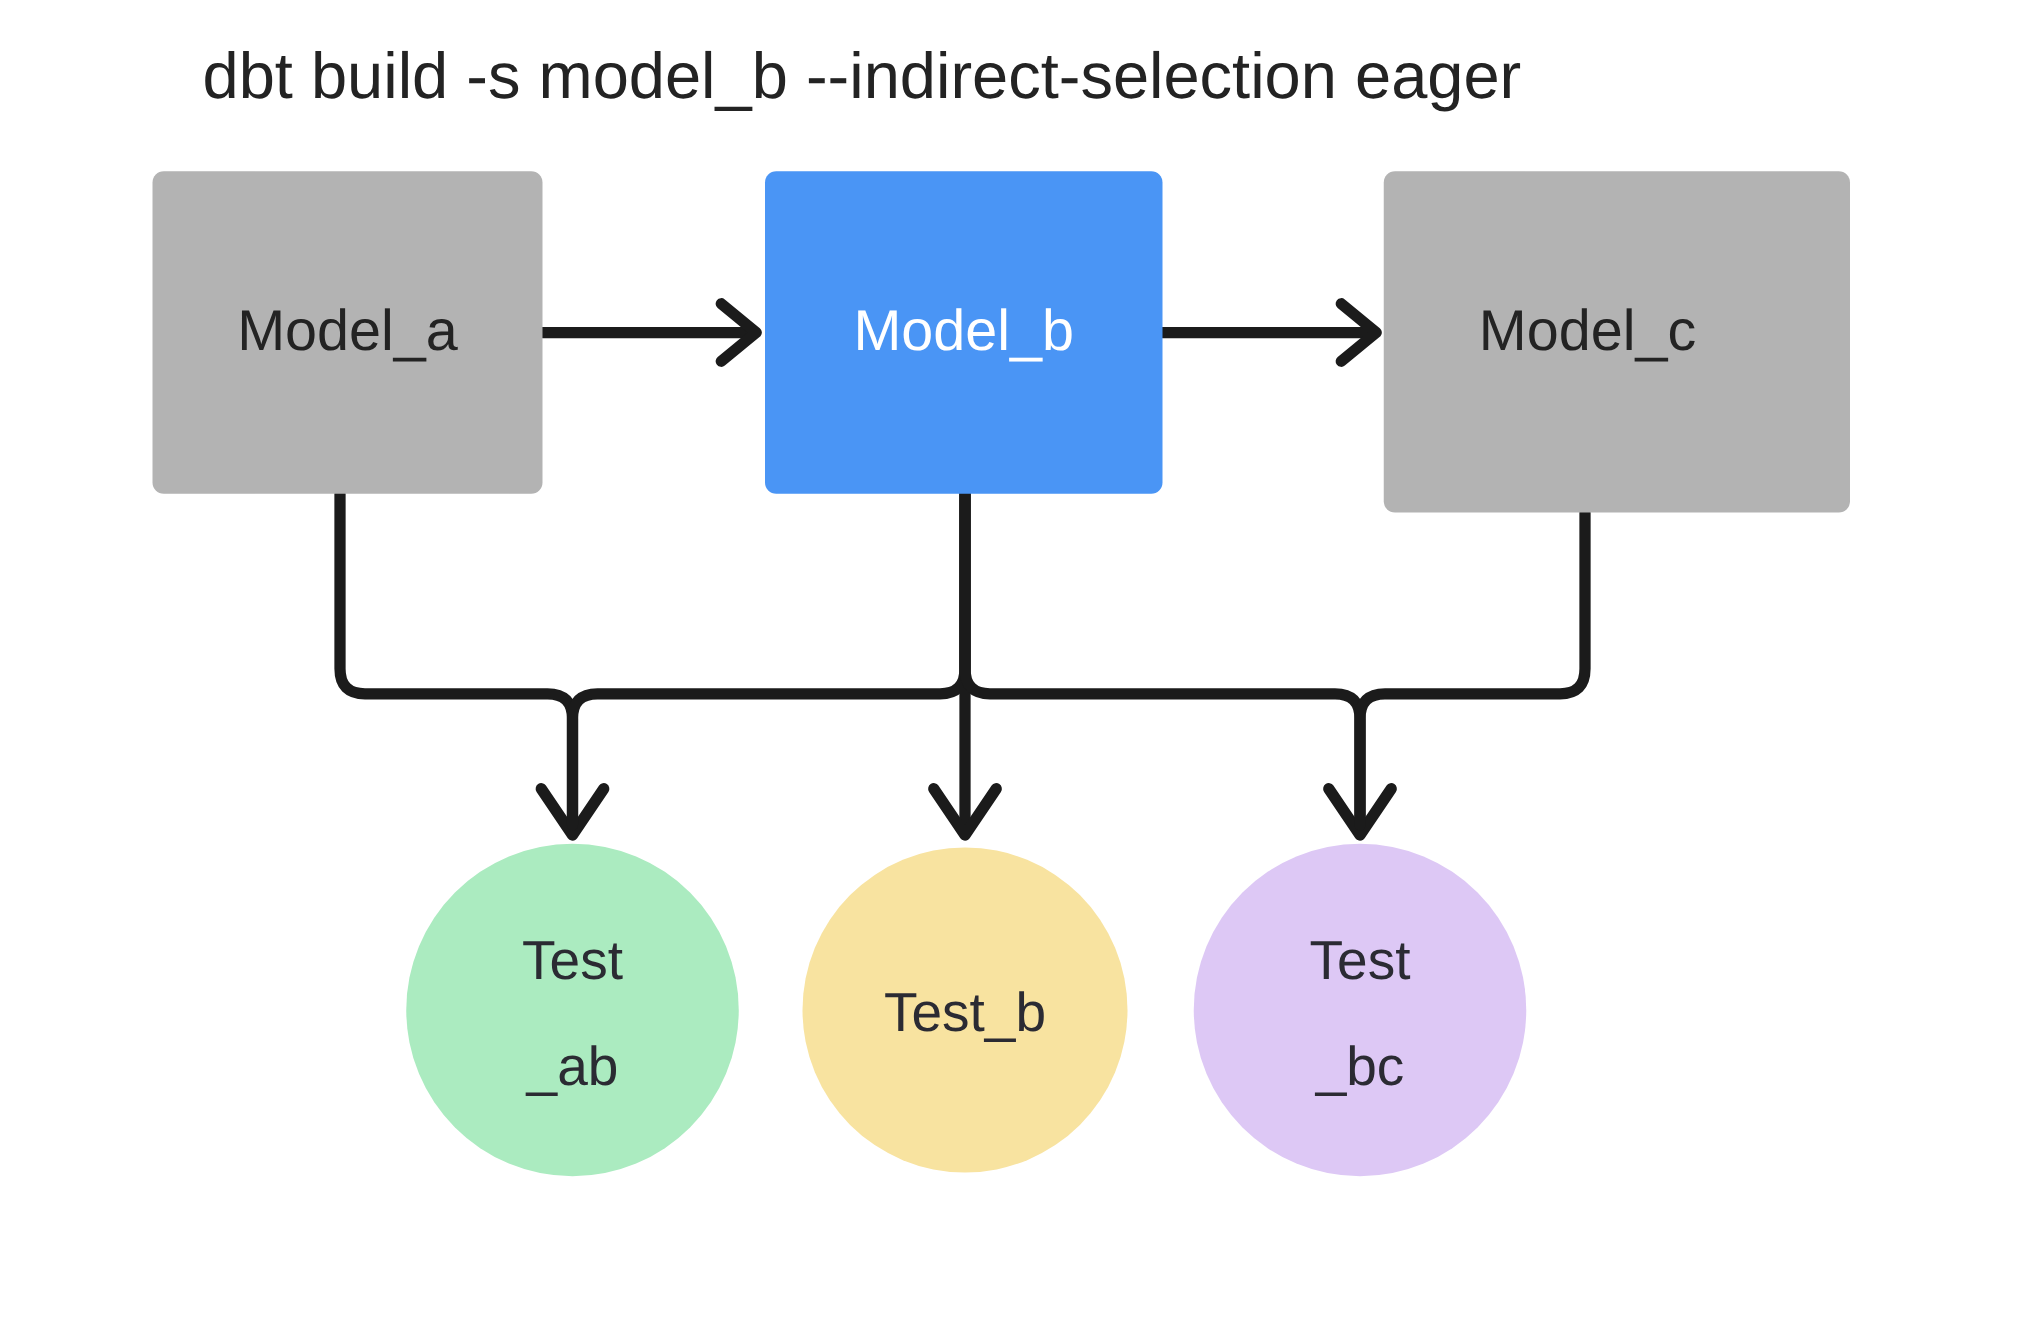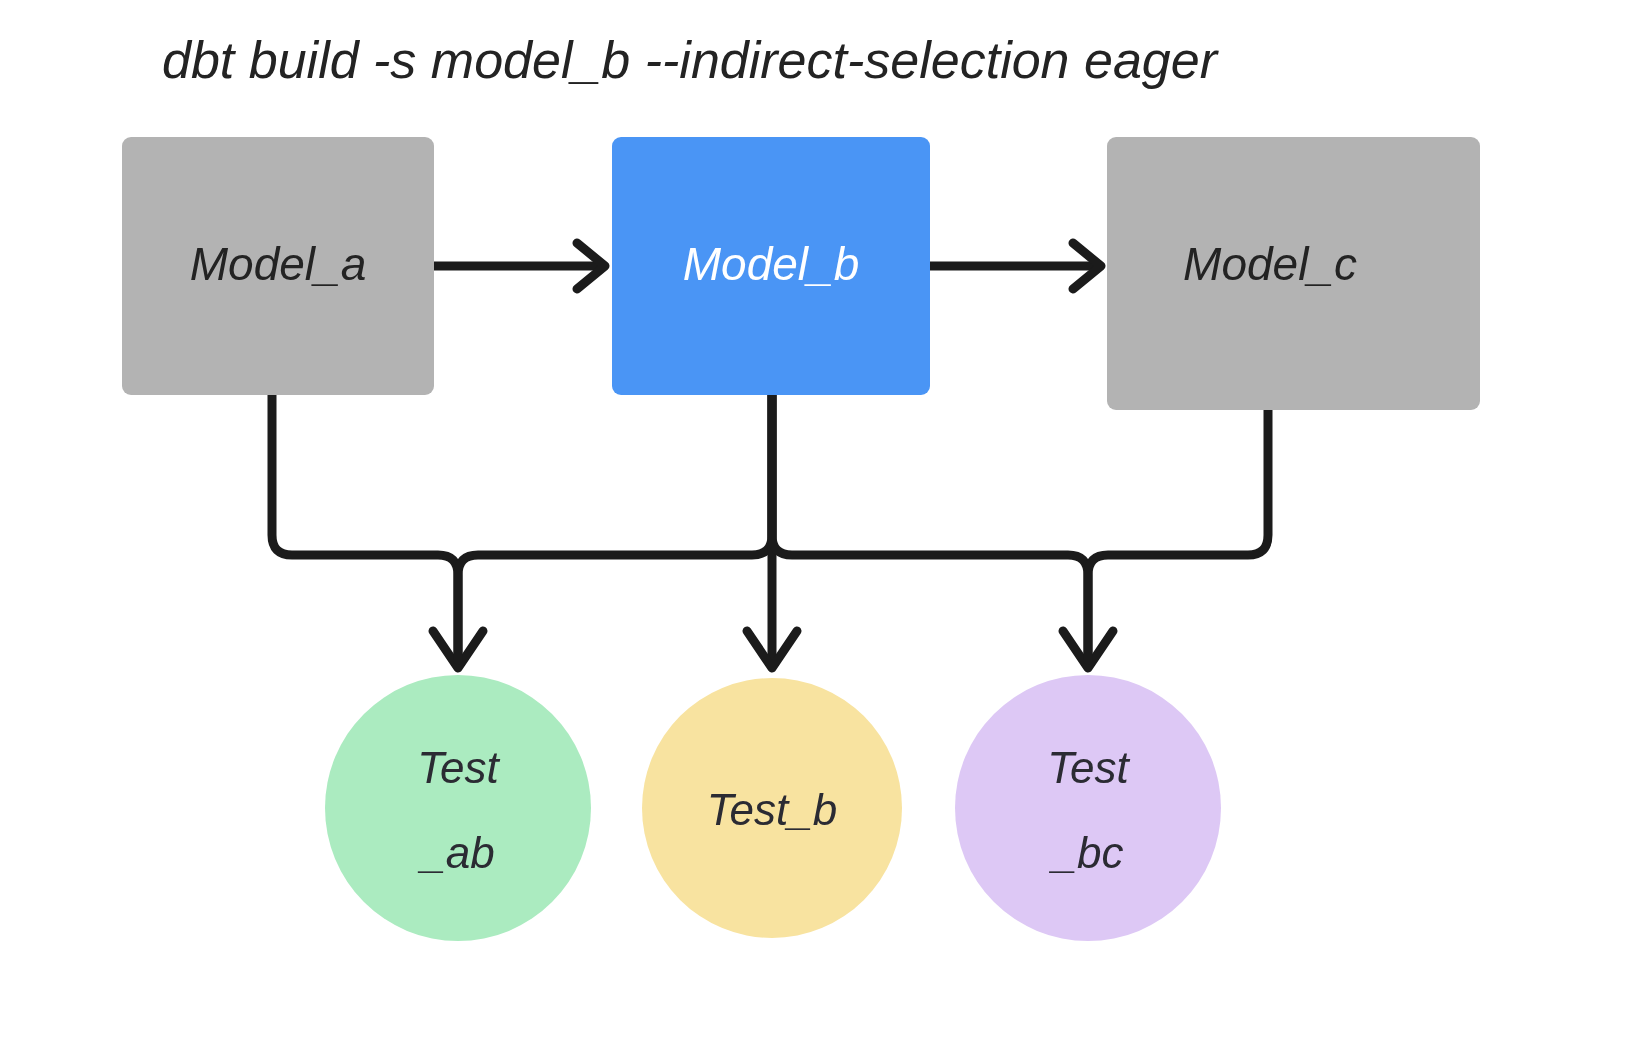--- a/index.html
+++ b/index.html
@@ -11,21 +11,20 @@
     width: 1630px;
     height: 1060px;
     font-family: "Liberation Sans", sans-serif;
     overflow: hidden;
   }
   #diagram-root {
     position: relative;
     width: 1630px;
     height: 1060px;
     background: #ffffff;
-    font-style: italic;
   }
   svg#diagram-svg {
     position: absolute;
     top: 0;
     left: 0;
     width: 1630px;
     height: 1060px;
     display: block;
   }
   .node-label {

